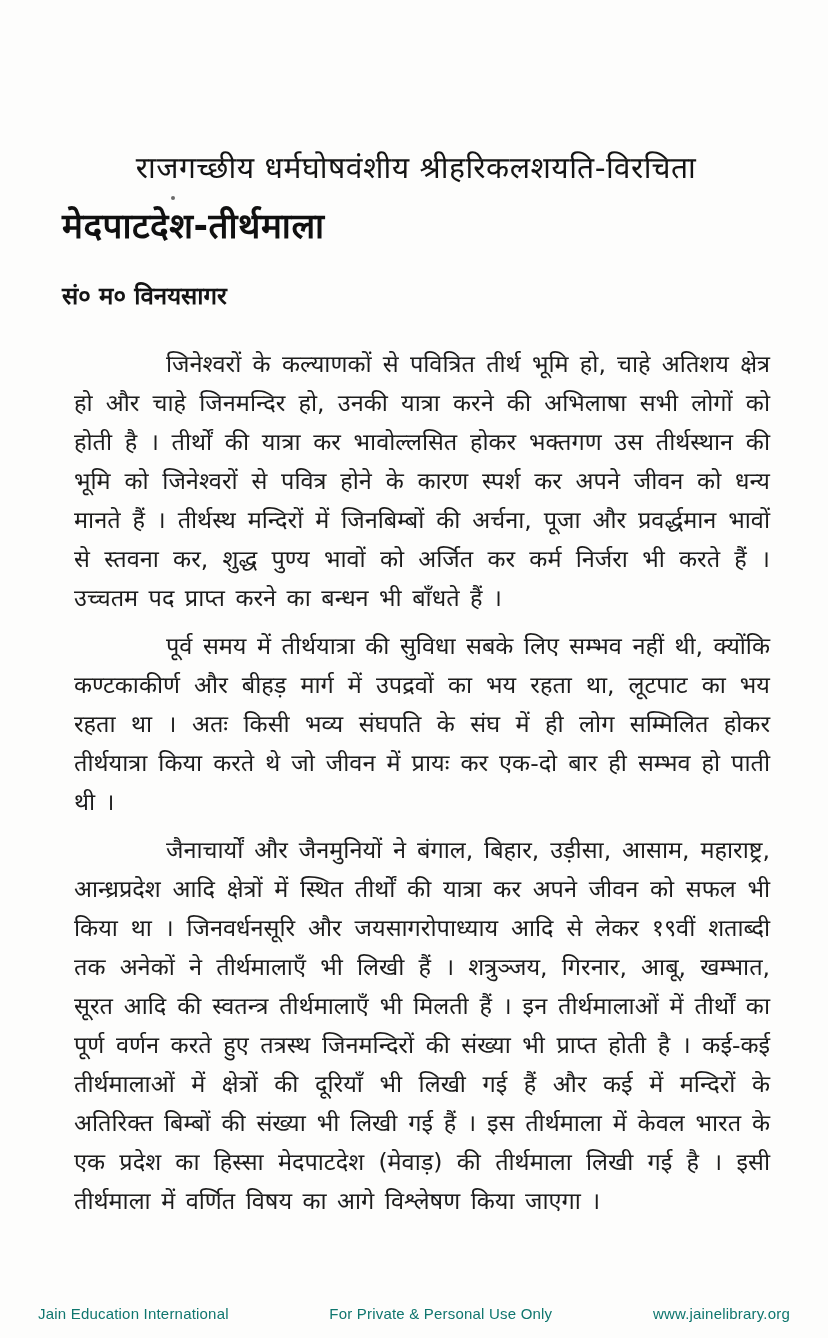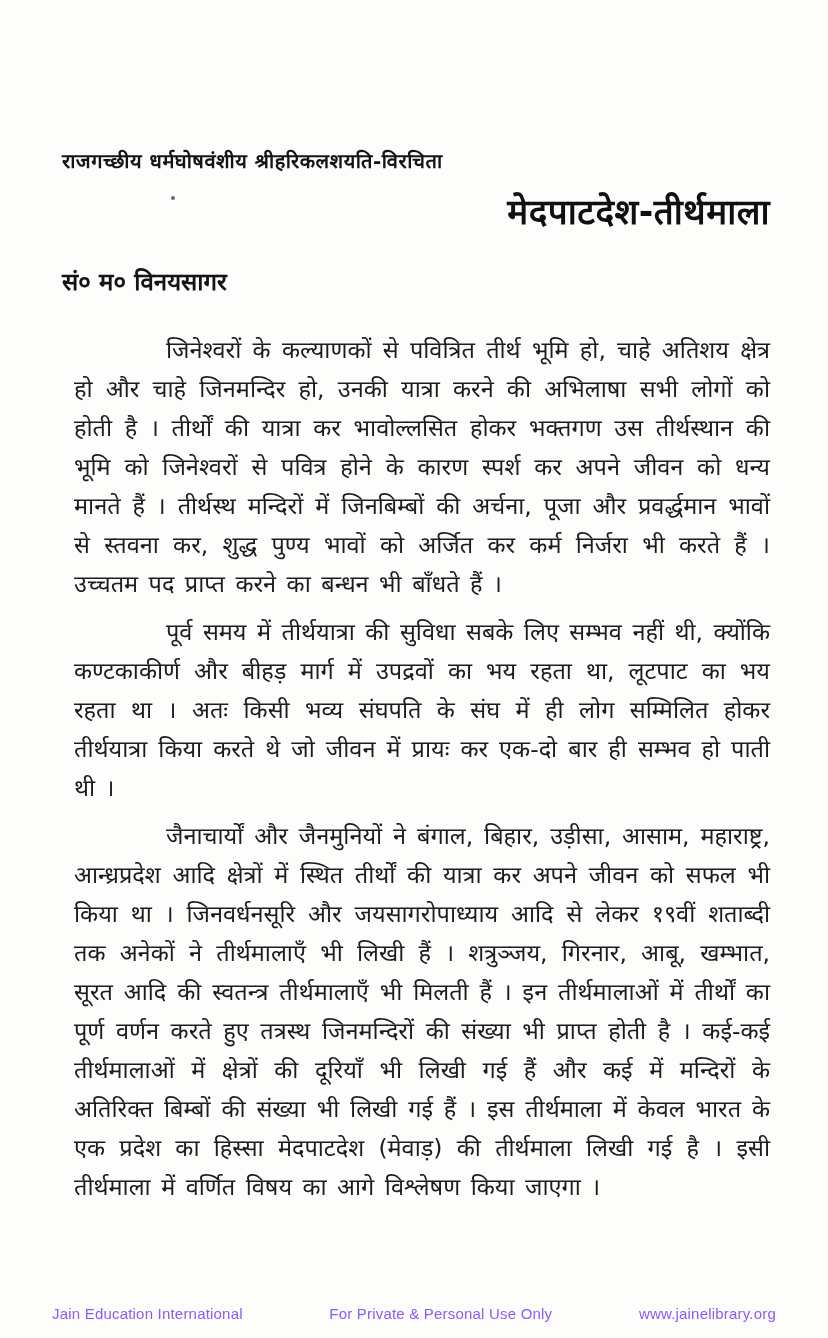--- a/index.html
+++ b/index.html
@@ -17,29 +17,30 @@
     background: #fdfdfc;
     overflow: hidden;
     color: #1b1b1b;
   }
 
   .scan-area {
     padding: 148px 58px 0 62px;
   }
 
   .header-line {
-    font-size: 20px;
-    font-weight: bold;
+    text-align: center;
+    font-size: 30px;
+    font-weight: normal;
     line-height: 1.35;
     letter-spacing: 0.5px;
     color: #141414;
   }
 
   .doc-title {
-    text-align: right;
+    text-align: left;
     font-size: 35px;
     font-weight: bold;
     margin-top: 12px;
     letter-spacing: 0.5px;
     color: #101010;
   }
 
   .byline {
     text-align: left;
     font-size: 24px;
@@ -76,24 +77,24 @@
   }
 
   .footer {
     position: absolute;
     left: 0;
     right: 0;
     bottom: 16px;
     display: flex;
     justify-content: space-between;
     align-items: center;
-    padding: 0 52px;
+    padding: 0 38px;
     font-family: "Liberation Sans", sans-serif;
     font-size: 15px;
-    color: #8b5cf6;
+    color: #0f766e;
     letter-spacing: 0.2px;
   }
 </style>
 </head>
 <body>
 
 <div class="page">
 
   <span class="ink-speck"></span>
 

